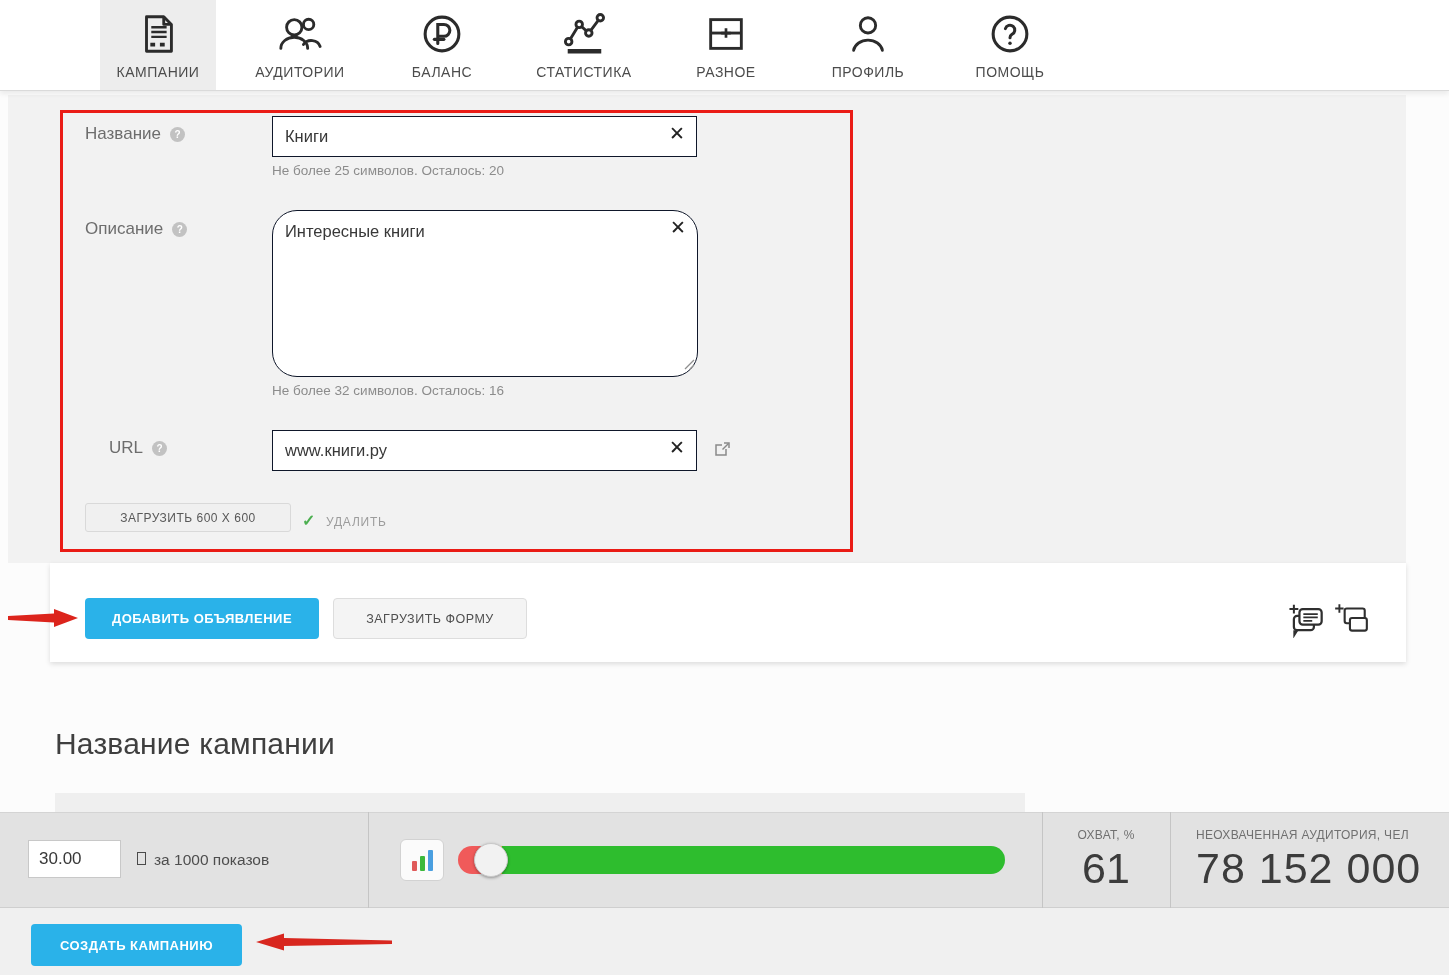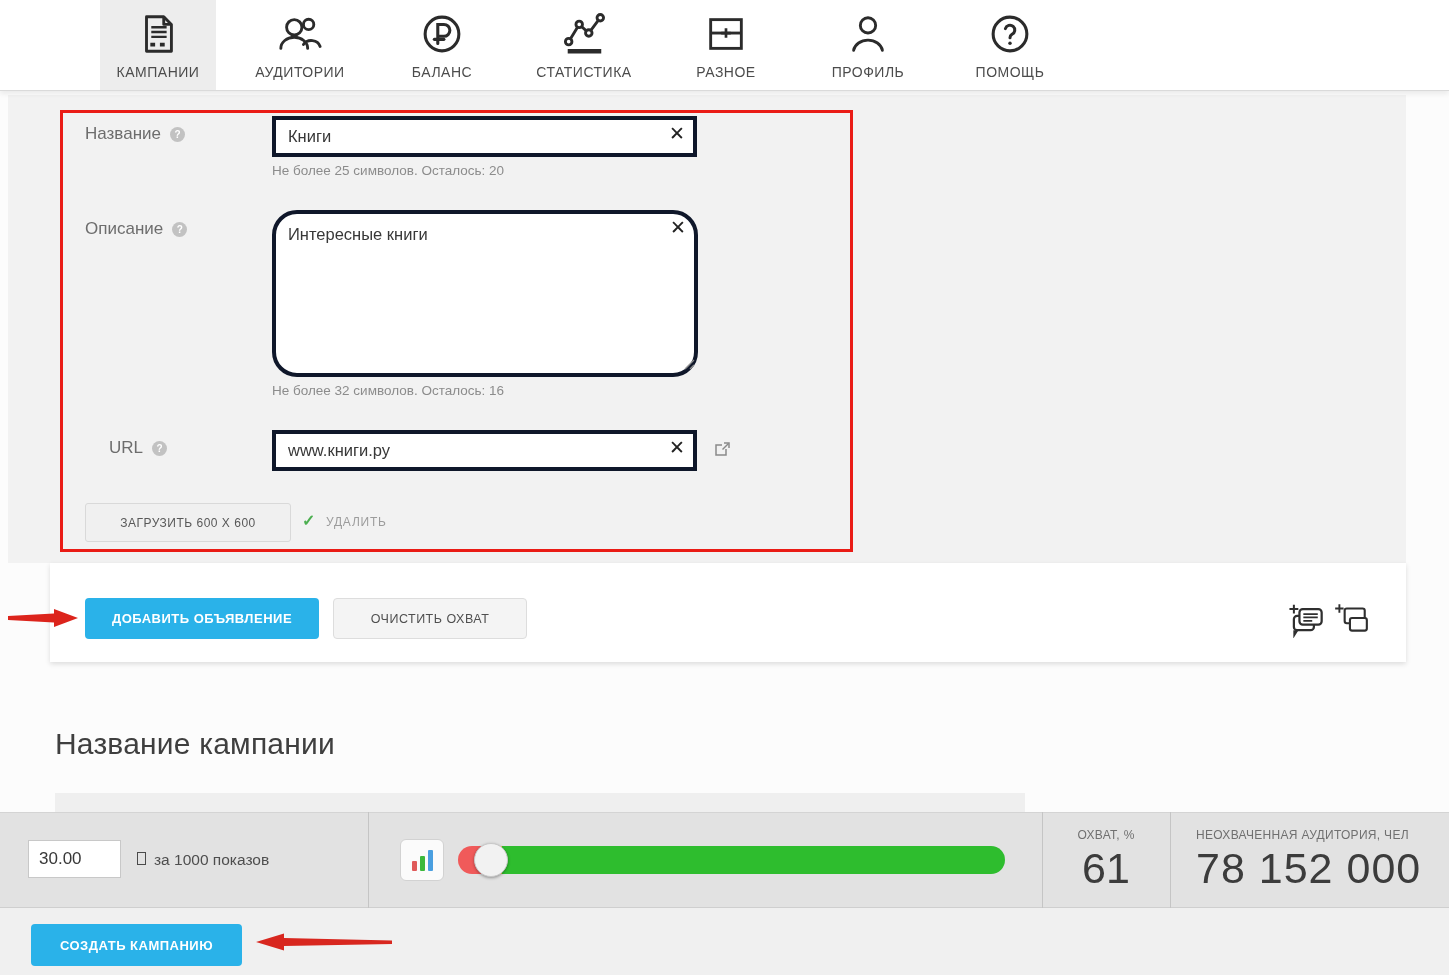--- a/index.html
+++ b/index.html
@@ -35,21 +35,21 @@
     border:3px solid #ea1c16; z-index:5; pointer-events:none;
   }
   .field-label { display:flex; align-items:center; gap:9px; font-size:17px; color:#6d6d6d; z-index:2; }
   .help-badge {
     width:15px; height:15px; border-radius:50%; background:#c2c2c2; color:#ffffff;
     font-size:10px; font-weight:bold; display:flex; align-items:center; justify-content:center;
     cursor:pointer;
   }
   .input-wrap { z-index:2; }
   .input-wrap input, .input-wrap textarea {
-    width:100%; height:100%; border:4px solid #0f172a; background:#ffffff;
+    width:100%; height:100%; border:1px solid #0f172a; background:#ffffff;
     font-family:"Liberation Sans", sans-serif; font-size:16.5px; color:#383838;
     padding:0 40px 0 12px; outline:none;
   }
   .input-wrap textarea { padding:10px 40px 10px 12px; resize:none; line-height:1.3;border-radius:25px; }
   .clear-x {
     position:absolute; right:12px; top:8px; font-size:19px; color:#222222;
     cursor:pointer; line-height:1;
   }
   .hint { font-size:13.5px; color:#8c8c8c; z-index:2; }
 
@@ -60,21 +60,21 @@
   #desc-label { left:85px; top:219px; }
   #desc-wrap  { left:272px; top:210px; width:426px; height:167px; }
   #desc-hint  { left:272px; top:383px; }
   #resize-grip { position:absolute; right:3px; bottom:3px; }
 
   #url-label { left:85px; top:438px;margin-left:24px; }
   #url-wrap  { left:272px; top:430px; width:425px; height:41px; }
   #external-link { left:714px; top:441px; z-index:2; cursor:pointer; }
 
   #upload-btn {
-    left:85px; top:503px; width:206px; height:39px; background:#f0f0f0;
+    left:85px; top:503px; width:206px; height:29px; background:#f0f0f0;
     border:1px solid #d9d9d9; border-radius:3px; font-size:12px; letter-spacing:.5px;
     color:#585858; display:flex; align-items:center; justify-content:center;
     cursor:pointer; z-index:2;
   }
   #check-mark { left:302px; top:511px; color:#4caf50; font-size:16px; font-weight:bold; z-index:2; }
   #delete-label { left:326px; top:515px; font-size:12px; letter-spacing:.8px; color:#9c9c9c; cursor:pointer; z-index:2; }
 
   
   #actions-card {
     left:50px; top:563px; width:1356px; height:99px; background:#ffffff;
@@ -268,21 +268,21 @@
       <path d="M8.5 8.5 L14.5 2.5"></path>
   </svg>
 </span>
 
 <button id="upload-btn" class="abs">ЗАГРУЗИТЬ 600 X 600</button>
 <span id="check-mark" class="abs">✓</span>
 <span id="delete-label" class="abs">УДАЛИТЬ</span>
 
 <div id="actions-card" class="abs"></div>
 <button id="add-ad-btn" class="abs btn-blue">ДОБАВИТЬ ОБЪЯВЛЕНИЕ</button>
-<button id="clear-form-btn" class="abs">ОЧИСТИТЬ ОХВАТ</button>
+<button id="clear-form-btn" class="abs">ЗАГРУЗИТЬ ФОРМУ</button>
 <span id="add-text-ad-icon" class="abs">
   <svg width="40" height="40" viewBox="0 0 36 36" fill="none" stroke="#2f2f2f" stroke-width="2">
     <path d="M8 6 v8 M4 10 h8" stroke-width="1.8"></path>
     <rect x="8" y="16" width="18" height="13" rx="3"></rect>
     <path d="M11 29 l-2.5 4 v-4"></path>
     <rect x="13" y="10" width="20" height="14" rx="3" fill="#ffffff"></rect>
     <path d="M16.5 14.5 h13 M16.5 17.5 h13 M16.5 20.5 h8" stroke-width="1.6"></path>
   </svg>
 </span>
 <span id="add-image-ad-icon" class="abs">

